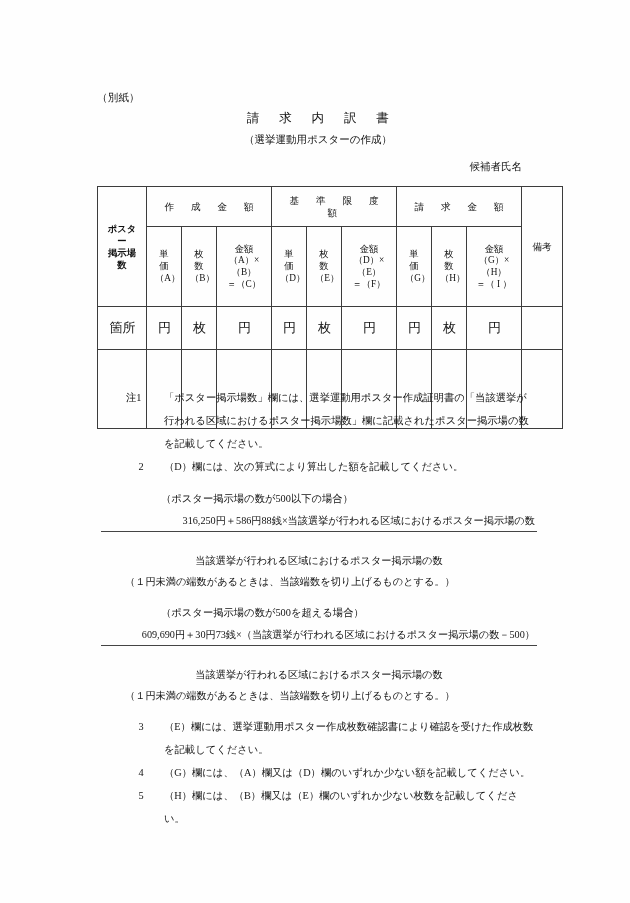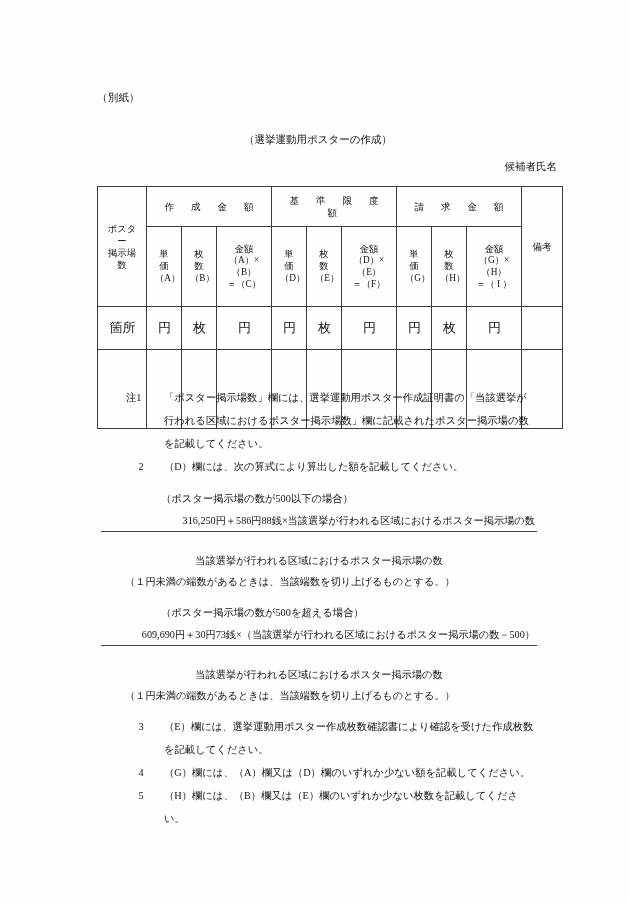--- a/index.html
+++ b/index.html
@@ -53,21 +53,21 @@
     padding-left: 6px;
     box-sizing: border-box;
     font-family: Liberation Mono, monospace;
   }
   .candidate-name {
     position: absolute;
     left: 0;
     top: 160px;
     width: 630px;
     text-align: right;
-    padding-right: 73px;
+    padding-right: 108px;
     font-size: 10.5px;
     box-sizing: border-box;
   }
 
   
   .claim-table {
     position: absolute;
     left: 97px;
     top: 186px;
     width: 437px;
@@ -91,20 +91,21 @@
   .sub-head {
     height: 63px;
     line-height: 1.25;
     padding: 1px 1px 0 1px;
   }
   .rowlabel {
     height: 84px;
     font-size: 9.3px;
     line-height: 1.3;
     padding: 0 2px;
+    font-weight: bold;
   }
   .remarks-cell {
     font-size: 9.6px;
   }
   .unit-row td {
     height: 26px;
     padding-right: 7px;
     font-size: 13px;
   }
   .blank-row td {
@@ -185,20 +186,23 @@
   }
   .gap-s { height: 9px; }
 </style>
 </head>
 <body>
 
 <div class="page">
 
   <div class="attach-label">（別紙）</div>
 
+  <div class="doc-title">
+    <span>請</span><span class="sp"></span><span>求</span><span class="sp"></span><span>内</span><span class="sp"></span><span>訳</span><span class="sp"></span><span>書</span>
+  </div>
 
   <div class="doc-subtitle">（選挙運動用ポスターの作成）</div>
 
   <div class="candidate-name">候補者氏名</div>
 
   <table class="claim-table">
     <colgroup>
       <col style="width:49px">
       <col style="width:35px">
         <col style="width:35px">

